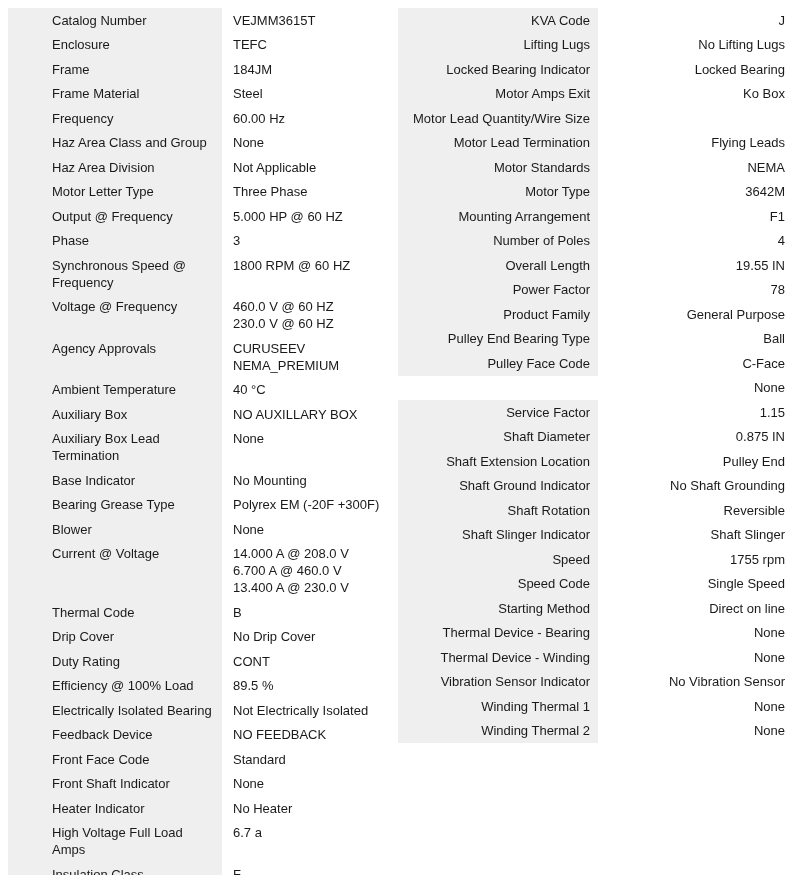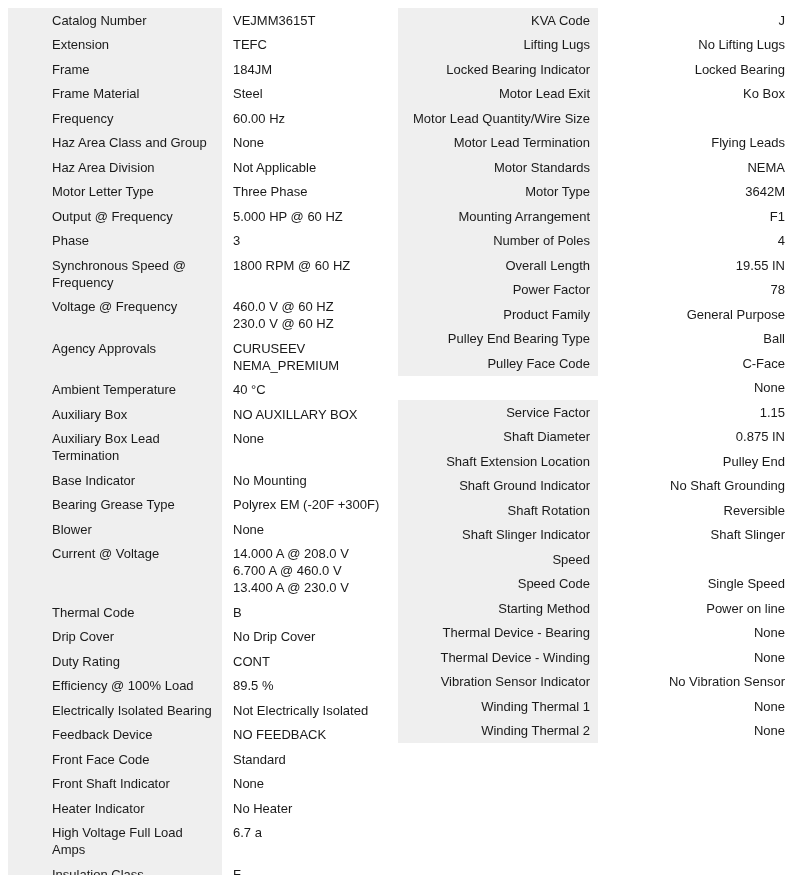--- a/index.html
+++ b/index.html
@@ -42,21 +42,21 @@
 </head>
 <body>
 
 <div class="wrap">
   <div class="spec-table left">
       <div class="spec-row">
         <div class="spec-label">Catalog Number</div>
         <div class="spec-value">VEJMM3615T</div>
       </div>
       <div class="spec-row">
-        <div class="spec-label">Extension</div>
+        <div class="spec-label">Enclosure</div>
         <div class="spec-value">TEFC</div>
       </div>
       <div class="spec-row">
         <div class="spec-label">Frame</div>
         <div class="spec-value">184JM</div>
       </div>
       <div class="spec-row">
         <div class="spec-label">Frame Material</div>
         <div class="spec-value">Steel</div>
       </div>
@@ -184,21 +184,21 @@
       </div>
       <div class="spec-row">
         <div class="spec-label">Lifting Lugs</div>
         <div class="spec-value">No Lifting Lugs</div>
       </div>
       <div class="spec-row">
         <div class="spec-label">Locked Bearing Indicator</div>
         <div class="spec-value">Locked Bearing</div>
       </div>
       <div class="spec-row">
-        <div class="spec-label">Motor Lead Exit</div>
+        <div class="spec-label">Motor Amps Exit</div>
         <div class="spec-value">Ko Box</div>
       </div>
       <div class="spec-row">
         <div class="spec-label">Motor Lead Quantity/Wire Size</div>
       </div>
       <div class="spec-row">
         <div class="spec-label">Motor Lead Termination</div>
         <div class="spec-value">Flying Leads</div>
       </div>
       <div class="spec-row">
@@ -259,28 +259,29 @@
       <div class="spec-row">
         <div class="spec-label">Shaft Rotation</div>
         <div class="spec-value">Reversible</div>
       </div>
       <div class="spec-row">
         <div class="spec-label">Shaft Slinger Indicator</div>
         <div class="spec-value">Shaft Slinger</div>
       </div>
       <div class="spec-row">
         <div class="spec-label">Speed</div>
+        <div class="spec-value">1755 rpm</div>
       </div>
       <div class="spec-row">
         <div class="spec-label">Speed Code</div>
         <div class="spec-value">Single Speed</div>
       </div>
       <div class="spec-row">
         <div class="spec-label">Starting Method</div>
-        <div class="spec-value">Power on line</div>
+        <div class="spec-value">Direct on line</div>
       </div>
       <div class="spec-row">
         <div class="spec-label">Thermal Device - Bearing</div>
         <div class="spec-value">None</div>
       </div>
       <div class="spec-row">
         <div class="spec-label">Thermal Device - Winding</div>
         <div class="spec-value">None</div>
       </div>
       <div class="spec-row">

